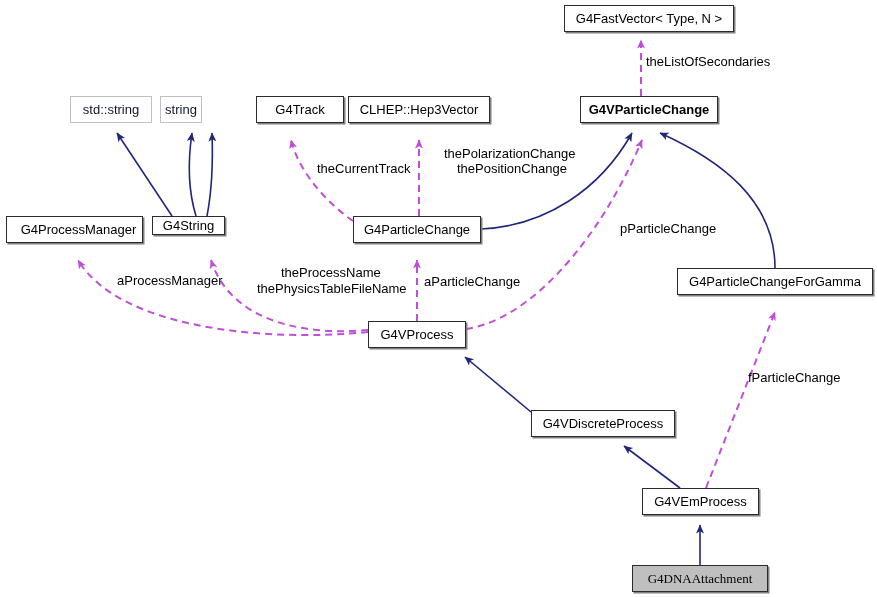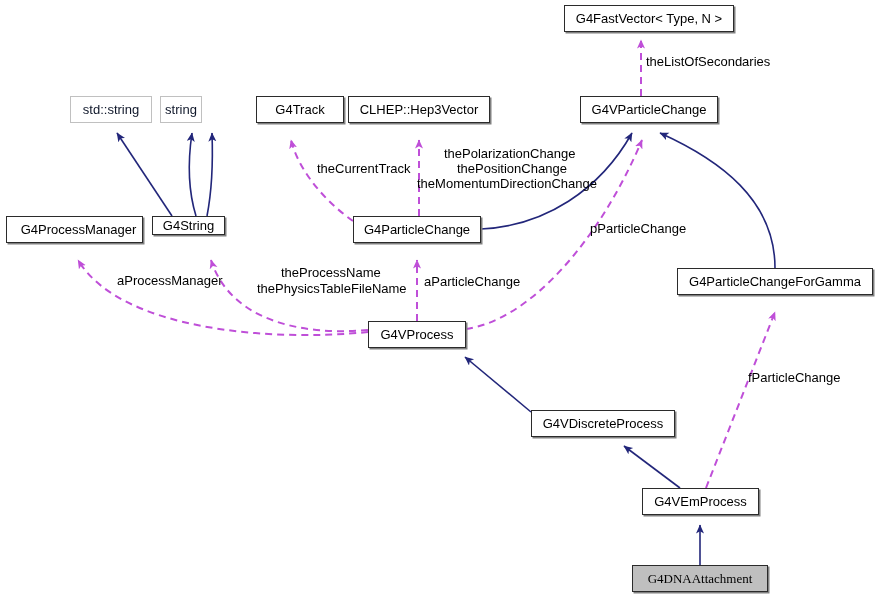--- a/index.html
+++ b/index.html
@@ -140,35 +140,34 @@
     <g>
       <path d="M700,565 L700,525" fill="none" stroke="#22267a" stroke-width="1.6" marker-end="url(#arrow-inherit)"></path>
     </g>
   </svg>
 
   <div class="node solid" style="left:564px;top:5px;width:170px;height:27px;">G4FastVector&lt; Type, N &gt;</div>
   <div class="node faint" style="left:70px;top:96px;width:82px;height:27px;">std::string</div>
   <div class="node faint" style="left:160px;top:96px;width:42px;height:27px;">string</div>
   <div class="node solid" style="left:256px;top:96px;width:88px;height:27px;">G4Track</div>
   <div class="node solid" style="left:348px;top:96px;width:142px;height:27px;">CLHEP::Hep3Vector</div>
-  <div class="node solid" style="left:580px;top:96px;width:138px;height:27px;">G4VParticleChange</div>
+  <div class="node solid" style="left:580px;top:96px;width:138px;height:27px;font-weight:bold;">G4VParticleChange</div>
   <div class="node solid" style="left:6px;top:216px;width:137px;height:27px;padding-left:8px;">G4ProcessManager</div>
   <div class="node solid" style="left:152px;top:216px;width:73px;height:19px;">G4String</div>
   <div class="node solid" style="left:353px;top:216px;width:128px;height:27px;">G4ParticleChange</div>
   <div class="node solid" style="left:677px;top:268px;width:196px;height:27px;">G4ParticleChangeForGamma</div>
   <div class="node solid" style="left:368px;top:321px;width:98px;height:27px;">G4VProcess</div>
   <div class="node solid" style="left:531px;top:410px;width:144px;height:27px;">G4VDiscreteProcess</div>
   <div class="node solid" style="left:642px;top:488px;width:117px;height:27px;">G4VEmProcess</div>
   <div class="node current" style="left:632px;top:565px;width:136px;height:27px;">G4DNAAttachment</div>
 
   <div class="edge-label" style="left:646px;top:54px;">theListOfSecondaries</div>
   <div class="edge-label" style="left:317px;top:161px;">theCurrentTrack</div>
   <div class="edge-label" style="left:444px;top:146px;">thePolarizationChange</div>
   <div class="edge-label" style="left:457px;top:161px;">thePositionChange</div>
-  <div class="edge-label" style="left:417px;top:176px;">theMomentumDirectionChange</div>
-  <div class="edge-label" style="left:590px;top:221px;">pParticleChange</div>
+  <div class="edge-label" style="left:620px;top:221px;">pParticleChange</div>
   <div class="edge-label" style="left:117px;top:273px;">aProcessManager</div>
   <div class="edge-label" style="left:281px;top:265px;">theProcessName</div>
   <div class="edge-label" style="left:257px;top:281px;">thePhysicsTableFileName</div>
   <div class="edge-label" style="left:424px;top:274px;">aParticleChange</div>
   <div class="edge-label" style="left:748px;top:370px;">fParticleChange</div>
 
 </div>
 
 </body></html>

